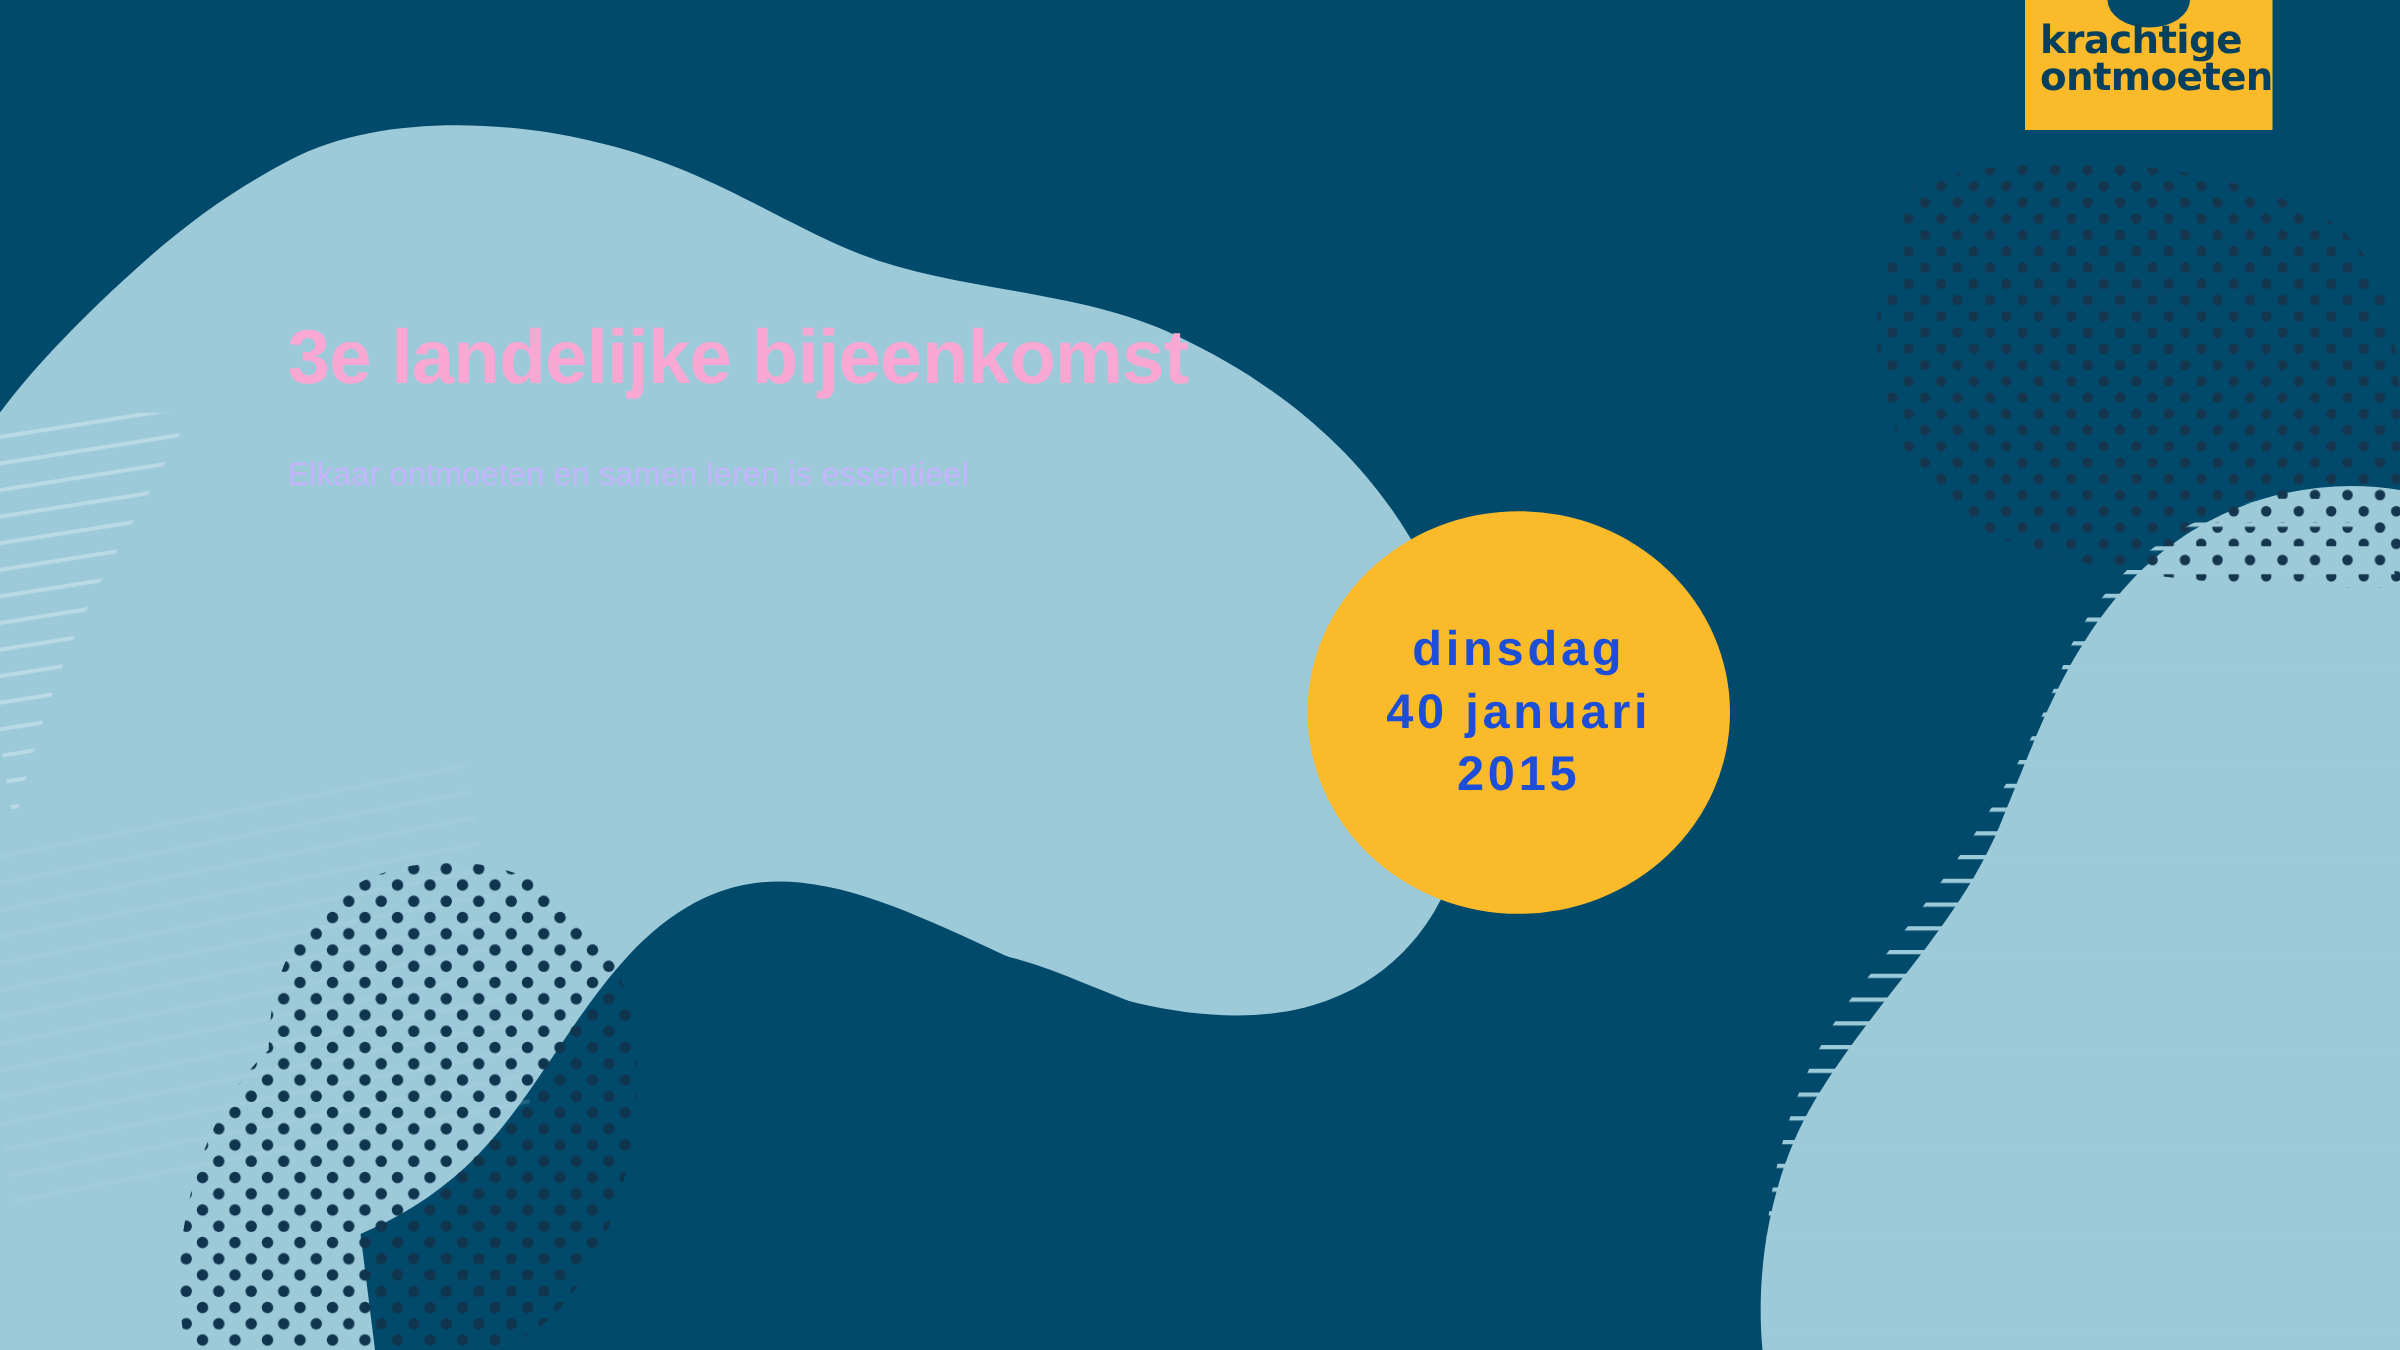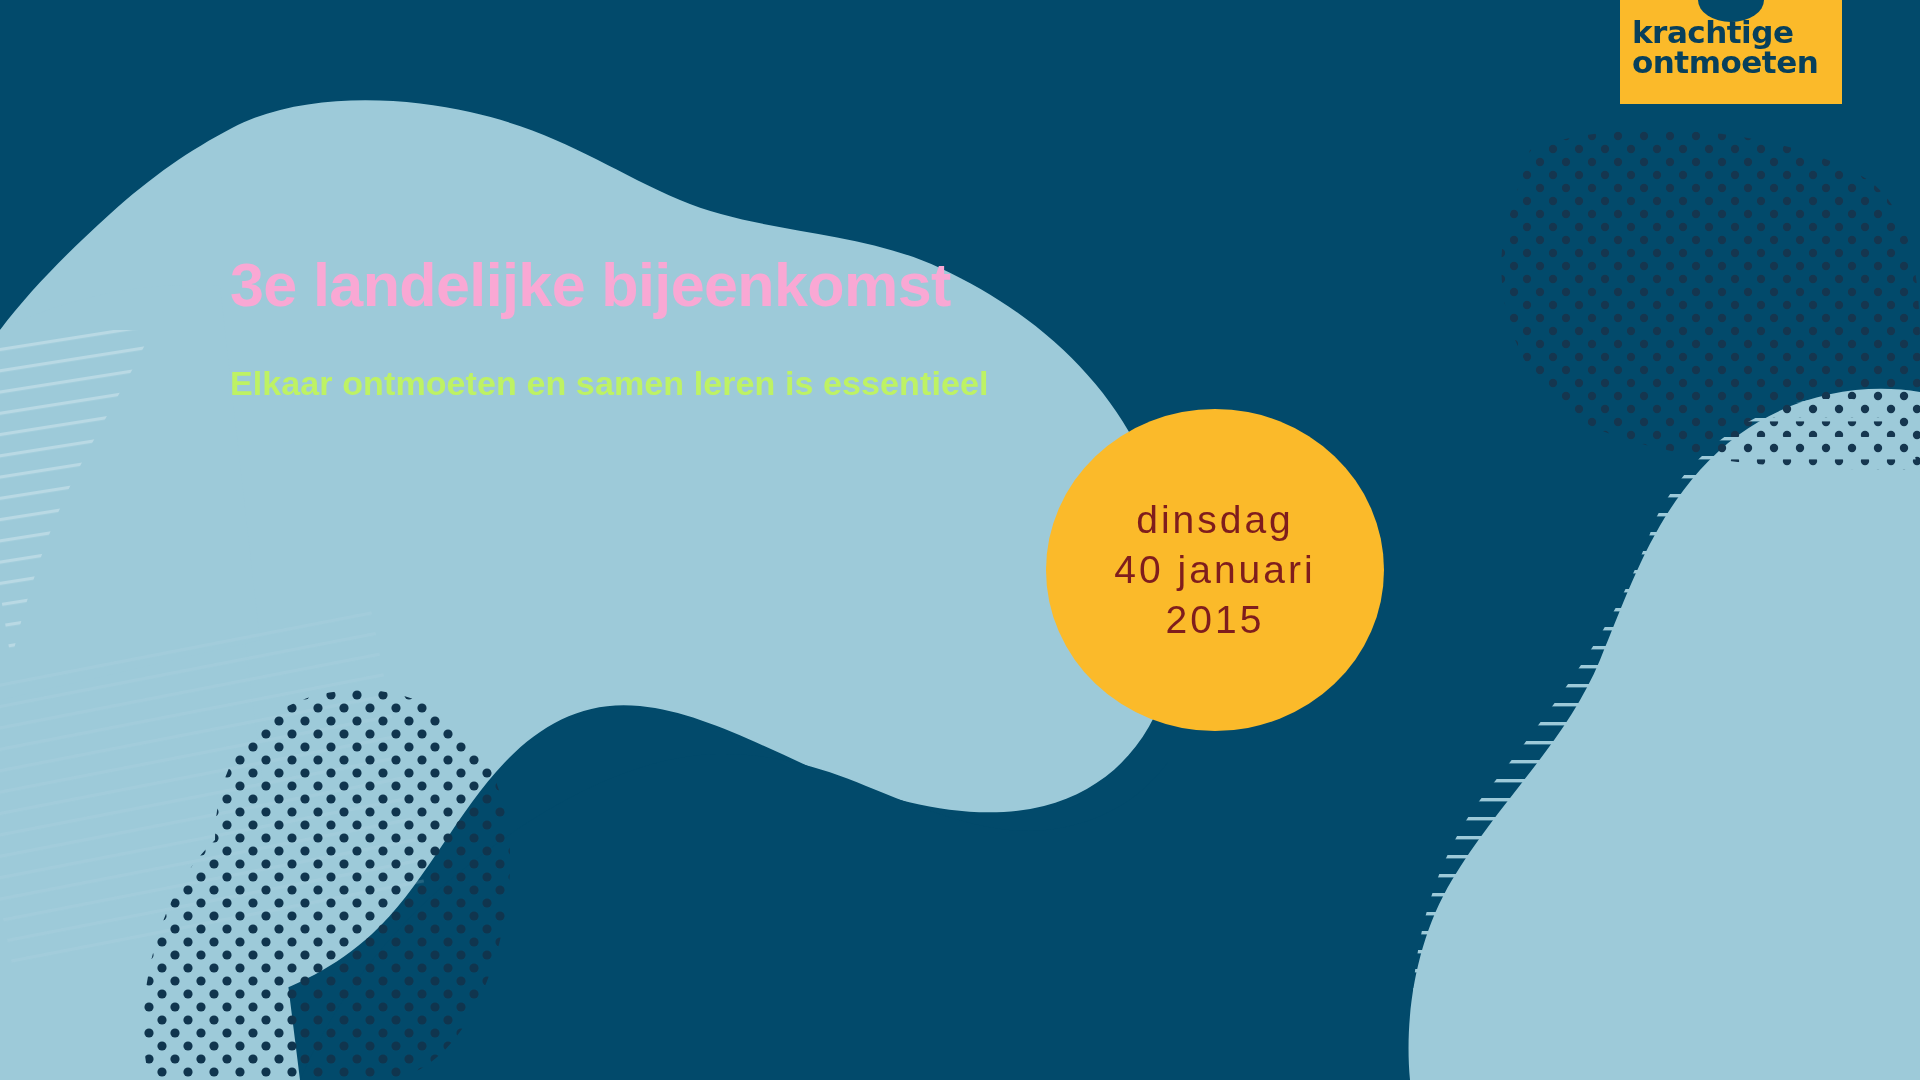--- a/index.html
+++ b/index.html
@@ -6,21 +6,21 @@
   body{
     width:1920px;height:1080px;overflow:hidden;
     font-family:"Liberation Sans", sans-serif;
     background:#024a6b;
   }
   #stage{position:relative;width:1920px;height:1080px;overflow:hidden;background:#024a6b;}
   #bg{position:absolute;inset:0;width:1920px;height:1080px;}
 
   
   .logo-wrap{
-    position:absolute;left:1620px;top:0;width:222px;height:104px;
+    position:absolute;left:1620px;top:0;width:198px;height:104px;
   }
   .logo-block{
     position:absolute;inset:0;background:#fbba2a;
   }
   .logo-notch{
     position:absolute;left:50%;top:-22px;transform:translateX(-50%);
     width:66px;height:44px;background:#024a6b;
     border-bottom-left-radius:33px 22px;border-bottom-right-radius:33px 22px;
   }
   .logo-text{
@@ -33,30 +33,30 @@
   
   .content{position:absolute;left:230px;top:246px;width:1000px;}
   .title-line{
     font-size:61px;line-height:1.28;font-weight:700;
     letter-spacing:-0.6px;white-space:nowrap;
     font-family:"Liberation Sans", sans-serif;
   }
   .t-navy{color:#f9a8d4;}
   .t-cream{color:#f3f1e6;}
   .subtitle{
-    margin-top:40px;font-size:34px;color:#bef264;font-weight:700;
+    margin-top:40px;font-size:26px;color:#c4b5fd;font-weight:400;
     letter-spacing:0.1px;white-space:nowrap;
   }
 
   
   .date-badge{
     position:absolute;left:1046px;top:409px;width:338px;height:322px;
     border-radius:50%;background:#fbba2a;
     display:flex;flex-direction:column;align-items:center;justify-content:center;
-    color:#7f1d1d;font-weight:400;font-size:39px;line-height:1.28;
+    color:#1d4ed8;font-weight:700;font-size:39px;line-height:1.28;
     letter-spacing:3px;text-align:center;
   }
   .date-badge span{display:block;}
 </style>
 </head>
 <body>
 
 <div id="stage">
 
   <svg id="bg" viewBox="0 0 1920 1080" preserveAspectRatio="none" xmlns="http://www.w3.org/2000/svg">

